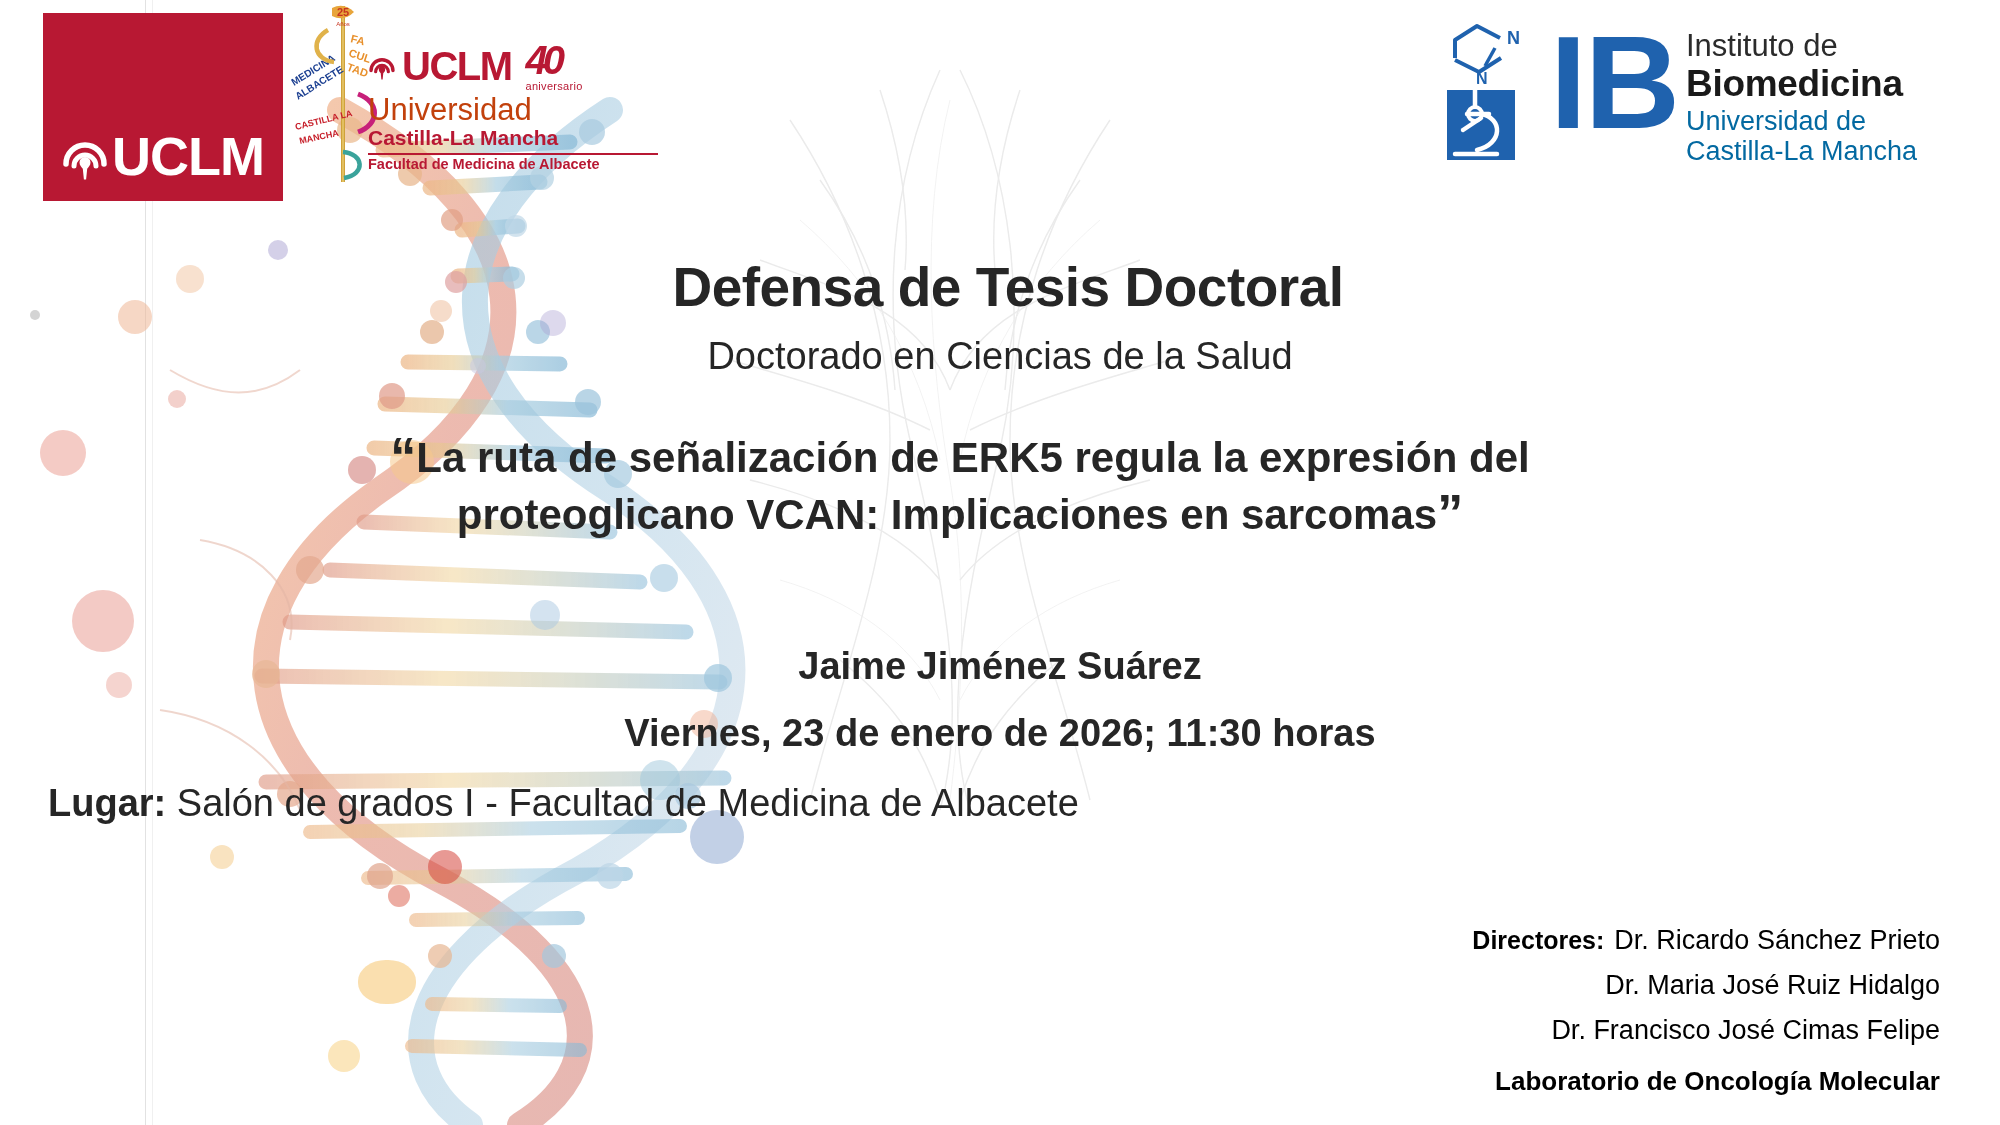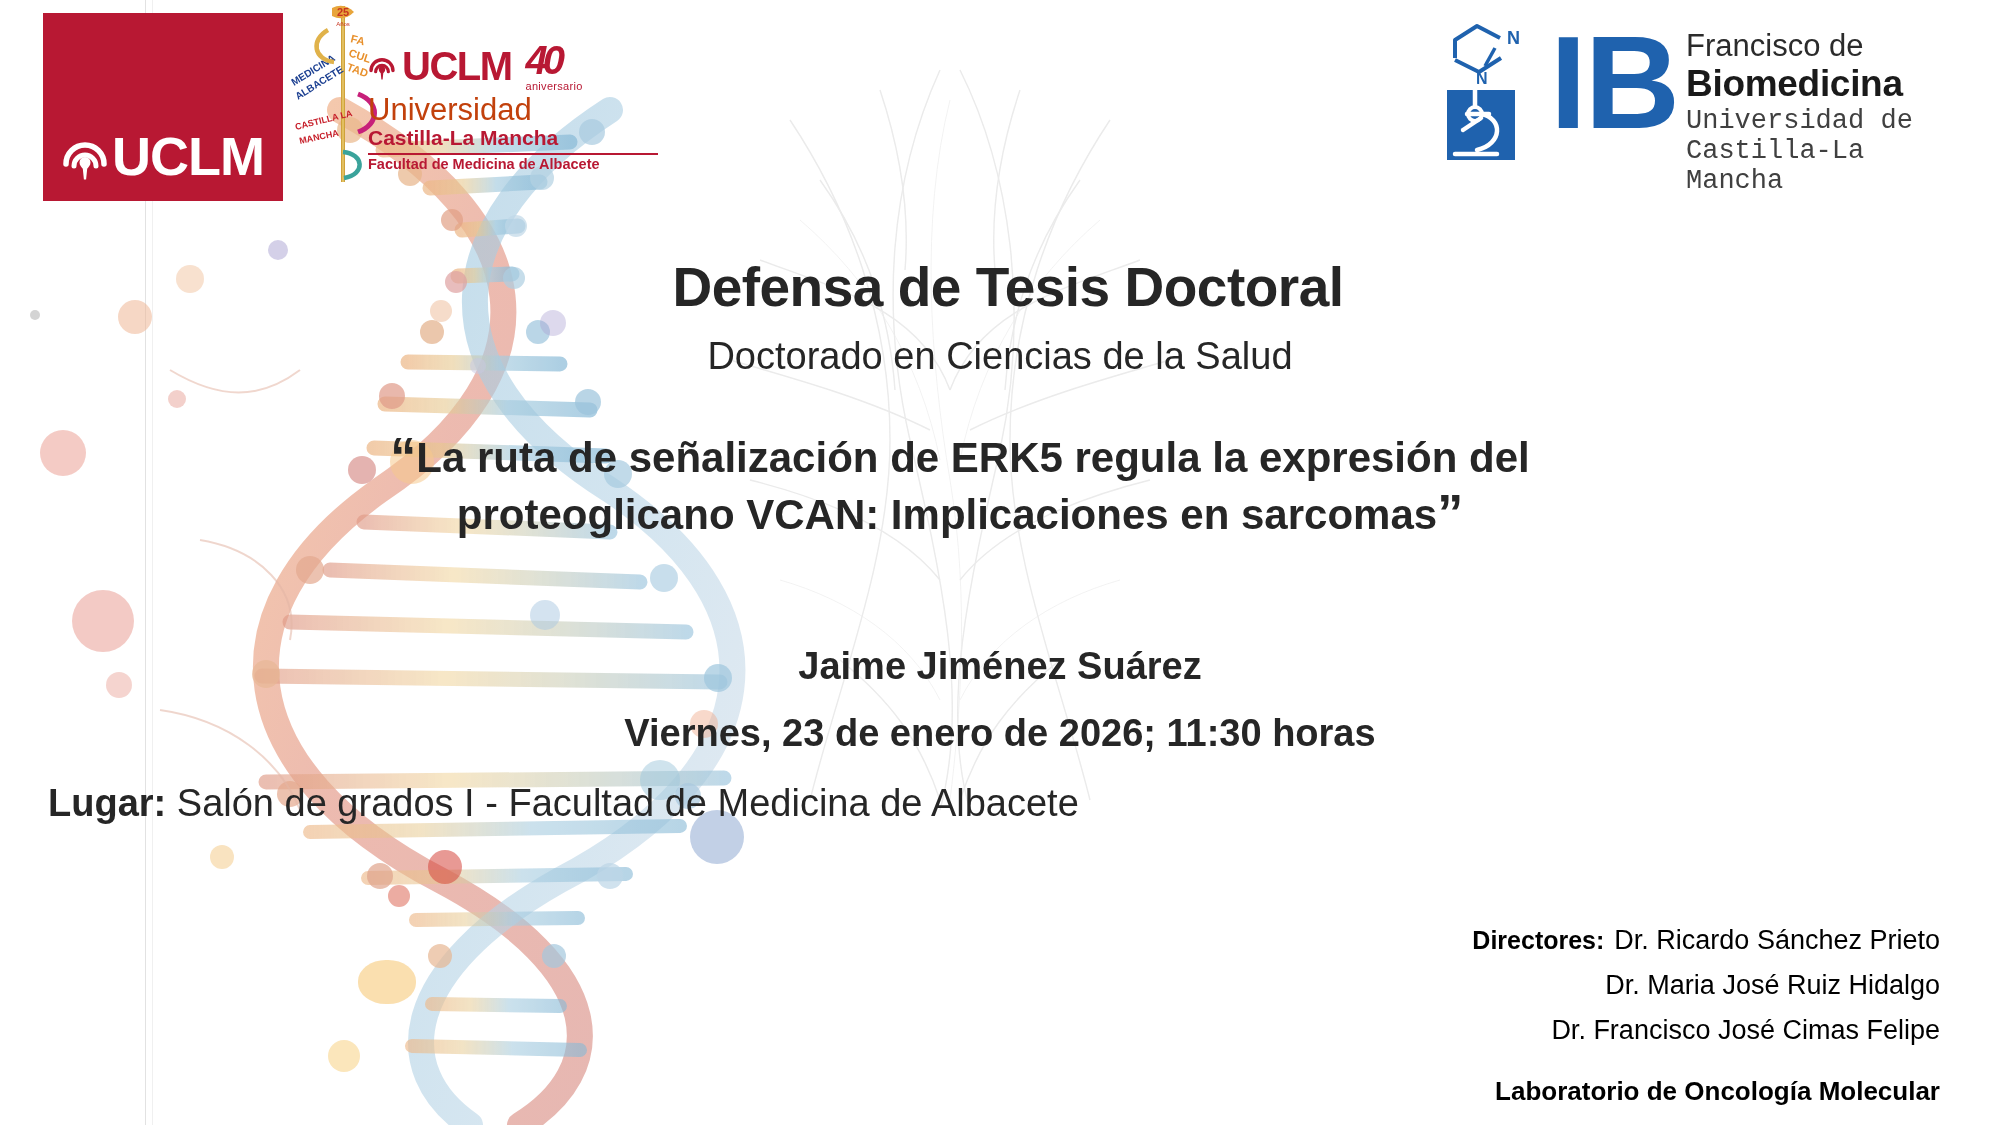--- a/index.html
+++ b/index.html
@@ -87,21 +87,21 @@
   
   .ib{position:absolute;left:1437px;top:14px;width:530px;height:160px;display:flex;align-items:flex-start;gap:8px;}
   .ib-icon{width:105px;height:152px;flex:0 0 auto;}
   .ib-letters{
     color:#1F62AE;font-weight:bold;font-size:132px;line-height:.95;
     letter-spacing:-2px;margin-top:6px;font-family:"Liberation Sans",sans-serif;
   }
   .ib-text{margin-top:14px;line-height:1.14;}
   .ib-text .t1{font-size:31px;color:#2b2b2b;font-weight:300;}
   .ib-text .t2{font-size:37px;color:#1a1a1a;font-weight:bold;letter-spacing:-.3px;}
-  .ib-text .t3{font-size:27px;color:#404040;font-weight:300;line-height:1.12;font-family:Liberation Mono, monospace;}
+  .ib-text .t3{font-size:27px;color:#0369a1;font-weight:300;line-height:1.12;}
 
   
   .content{position:absolute;left:0;top:0;width:2000px;height:1125px;}
 
   .headline{
     position:absolute;left:0;top:255px;width:2000px;text-align:center;
     font-size:55px;font-weight:bold;color:#262626;letter-spacing:-.5px;padding-left:8px;
   }
   .subhead{
     position:absolute;left:0;top:335px;width:2000px;text-align:center;
@@ -130,21 +130,21 @@
 
   
   .directors{
     position:absolute;left:1180px;top:925px;width:760px;
     text-align:right;color:#000;
   }
   .dir-row{display:flex;justify-content:flex-end;align-items:baseline;}
   .dir-label{font-size:25px;font-weight:bold;margin-right:10px;white-space:nowrap;}
   .dir-name{font-size:27px;font-weight:400;white-space:nowrap;}
   .dir-line{font-size:27px;font-weight:400;margin-top:14px;white-space:nowrap;}
-  .dir-lab{font-size:26px;font-weight:bold;margin-top:30px;white-space:nowrap;}
+  .dir-lab{font-size:26px;font-weight:bold;margin-top:20px;white-space:nowrap;}
 </style>
 </head>
 <body>
 
 <div id="poster">
 
   <div class="bg-layer">
 
     <div class="rule r1"></div>
     <div class="rule r2"></div>
@@ -376,21 +376,21 @@
           <path d="M38 70 L38 92"></path>
           <path d="M30 100 L52 100"></path>
           <path d="M44 100 C66 104 66 130 40 136"></path>
           <path d="M18 140 L60 140"></path>
           <path d="M26 116 L44 104"></path>
         </g>
         <circle cx="38" cy="100" r="7" fill="none" stroke="#fff" stroke-width="4"></circle>
       </svg>
       <div class="ib-letters">IB</div>
       <div class="ib-text">
-        <div class="t1">Francisco de</div>
+        <div class="t1">Instituto de</div>
         <div class="t2">Biomedicina</div>
         <div class="t3">Universidad de</div>
         <div class="t3">Castilla-La Mancha</div>
       </div>
     </div>
   </div>
 
   <div class="content">
 
     <div class="headline">Defensa de Tesis Doctoral</div>

